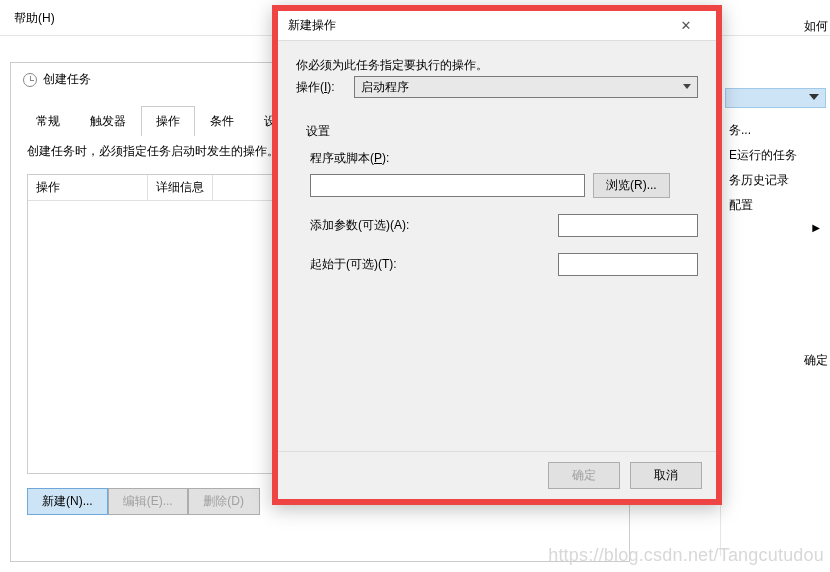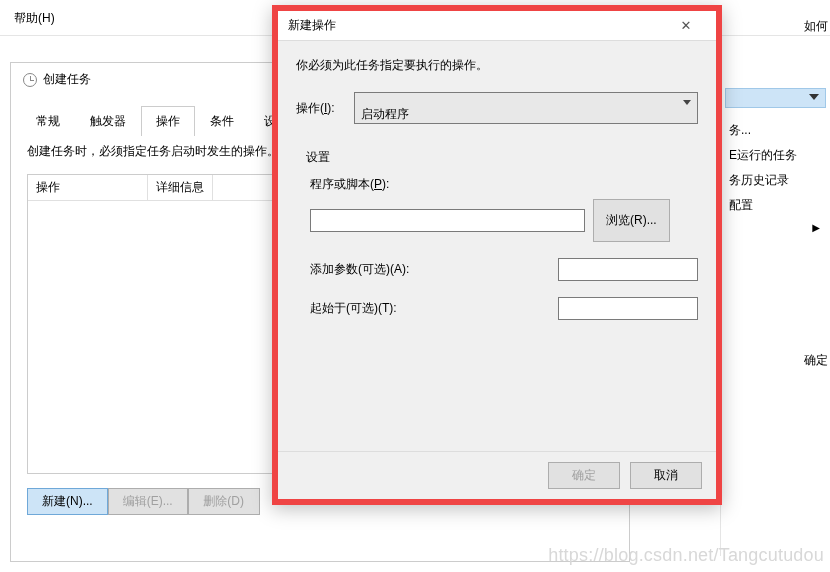--- a/index.html
+++ b/index.html
@@ -37,35 +37,35 @@
   
   .new-action {
     position: absolute; left: 272px; top: 5px; width: 450px; height: 500px;
     background: #f0f0f0; border: 6px solid #ef4444;
     box-shadow: 0 4px 18px rgba(0,0,0,0.25);
   }
   .na-titlebar { height: 30px; background: #fff; display: flex; align-items: center; padding: 0 10px; border-bottom: 1px solid #ddd; }
   .na-titlebar .tt { flex: 1; }
   .na-close { width: 40px; text-align: center; color: #555; font-size: 13px; cursor: default; }
   .na-body { padding: 16px 18px; background: #f0f0f0; height: 420px; }
-  .na-desc { margin-bottom: 18px; font-family: Liberation Serif, serif; }
+  .na-desc { margin-bottom: 2px; font-family: Liberation Serif, serif; }
   .na-row { display: flex; align-items: center; gap: 8px; margin-bottom: 25px; }
   .na-row label { width: 50px; }
   .na-row label .ul { text-decoration: underline; }
-  .combo { flex: 1; position: relative; border: 1px solid #7a7a7a; background: #e8e8e8; height: 32px; display: flex; align-items: flex-end; padding: 0 6px; }
+  .combo { flex: 1; position: relative; border: 1px solid #7a7a7a; background: #e8e8e8; height: 22px; display: flex; align-items: center; padding: 0 6px; }
   .combo .chev { position: absolute; right: 6px; top: 7px; width: 0; height: 0; border-left: 4px solid transparent; border-right: 4px solid transparent; border-top: 5px solid #444; }
   .section-label { margin: 4px 0 10px 10px; }
   .indent { margin-left: 14px; }
   .field-label { margin-bottom: 6px; }
   .field-label .ul { text-decoration: underline; }
   .field-row { display: flex; gap: 8px; align-items: center; margin-bottom: 16px; }
   .tinput { border: 1px solid #7a7a7a; background: #fff; height: 23px; padding: 0 4px; }
   .tinput.big { width: 275px; }
   .tinput.sm { width: 140px; }
-  .browse { border: 1px solid #adadad; background: #e1e1e1; padding: 12px 12px; }
+  .browse { border: 1px solid #adadad; background: #e1e1e1; padding: 3px 12px; }
   .inline-row { display: flex; align-items: center; margin-bottom: 16px; }
   .inline-row .lab { width: 255px; }
   .na-footer { position: absolute; bottom: 0; left: 0; right: 0; height: 48px; background: #f0f0f0; display: flex; justify-content: flex-end; align-items: center; gap: 10px; padding: 0 14px; border-top: 1px solid #ddd; }
 
   
   .frag { position: absolute; color: #000; }
   .watermark { position: absolute; right: 6px; bottom: 6px; color: #d8d8d8; font-size: 18px; letter-spacing: 0.2px; }
 </style>
 </head>
 <body>

